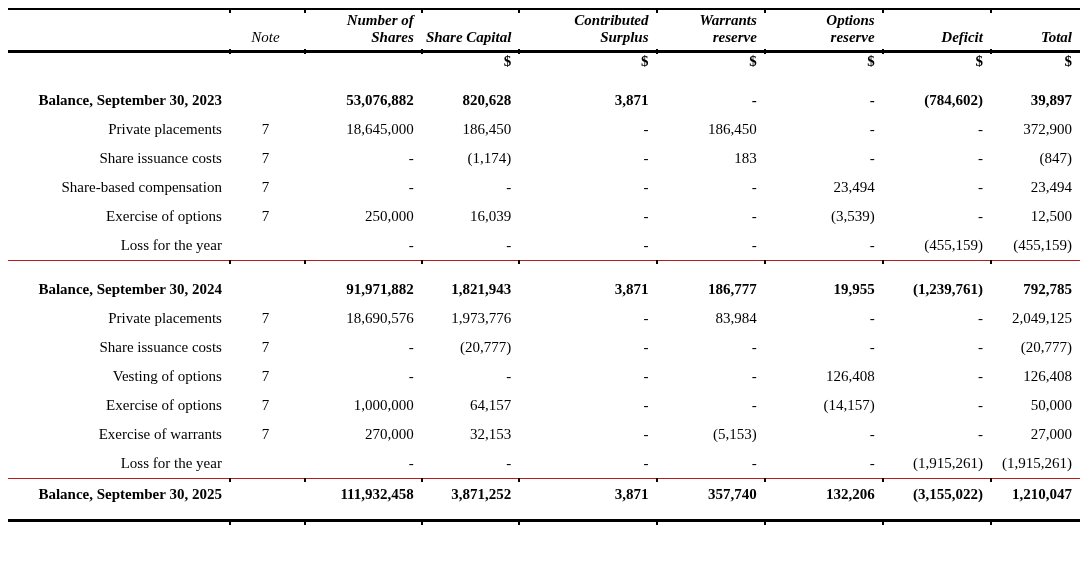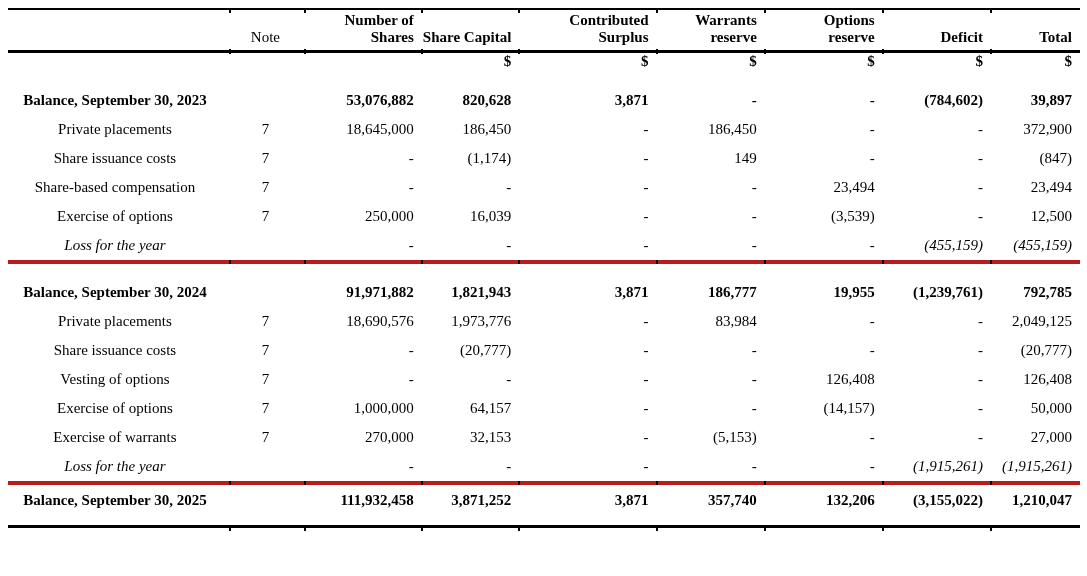--- a/index.html
+++ b/index.html
@@ -33,20 +33,21 @@
 
   
   tr.hdr th {
     border-top: 2px solid #000;
     border-bottom: 3px solid #000;
     vertical-align: bottom;
     font-weight: bold;
     line-height: 17px;
     padding: 2px 8px 4px 0;
     text-align: right;
+    font-style: italic;
   }
   tr.hdr th.al-left   { text-align: left; padding-left: 0; }
   tr.hdr th.al-center { text-align: center; padding-right: 4px; }
   tr.hdr th.normal    { font-weight: normal; }
 
   
   tr.unitrow td {
     text-align: right;
     font-weight: bold;
     padding: 1px 8px 3px 0;
@@ -56,24 +57,24 @@
   
   tr.spacer td { height: 14px; padding: 0; }
 
   
   tr.datarow td {
     padding: 6px 8px 6px 0;
     line-height: 17px;
     text-align: right;
     white-space: nowrap;
   }
-  tr.datarow td.al-left   { text-align: center; padding-left: 0; }
+  tr.datarow td.al-left   { text-align: right; padding-left: 0; }
   tr.datarow td.al-center { text-align: center; padding-right: 4px; }
   tr.bold td { font-weight: bold; }
-  tr.rule-thin  td { border-bottom: 4px solid #b91c1c; font-style: italic; }
+  tr.rule-thin  td { border-bottom: 1px solid #b91c1c; }
   tr.rule-thick td { border-bottom: 3px solid #000; padding-top: 7px; padding-bottom: 16px; }
 
   
   tr.hdr th:not(:last-child)::before {
     content:''; position:absolute; top:-2px; right:-1px; width:2px; height:5px; background:#000;
   }
   tr.hdr th:not(:last-child)::after {
     content:''; position:absolute; bottom:-4px; right:-1px; width:2px; height:5px; background:#000;
   }
   tr.rule-thin td:not(:last-child)::after {
@@ -148,21 +149,21 @@
           <td class="al-right">-</td>
           <td class="al-right">-</td>
           <td class="al-right">372,900</td>
         </tr>
         <tr class="datarow">
           <td class="al-left">Share issuance costs</td>
           <td class="al-center">7</td>
           <td class="al-right">-</td>
           <td class="al-right">(1,174)</td>
           <td class="al-right">-</td>
-          <td class="al-right">149</td>
+          <td class="al-right">183</td>
           <td class="al-right">-</td>
           <td class="al-right">-</td>
           <td class="al-right">(847)</td>
         </tr>
         <tr class="datarow">
           <td class="al-left">Share-based compensation</td>
           <td class="al-center">7</td>
           <td class="al-right">-</td>
           <td class="al-right">-</td>
           <td class="al-right">-</td>

